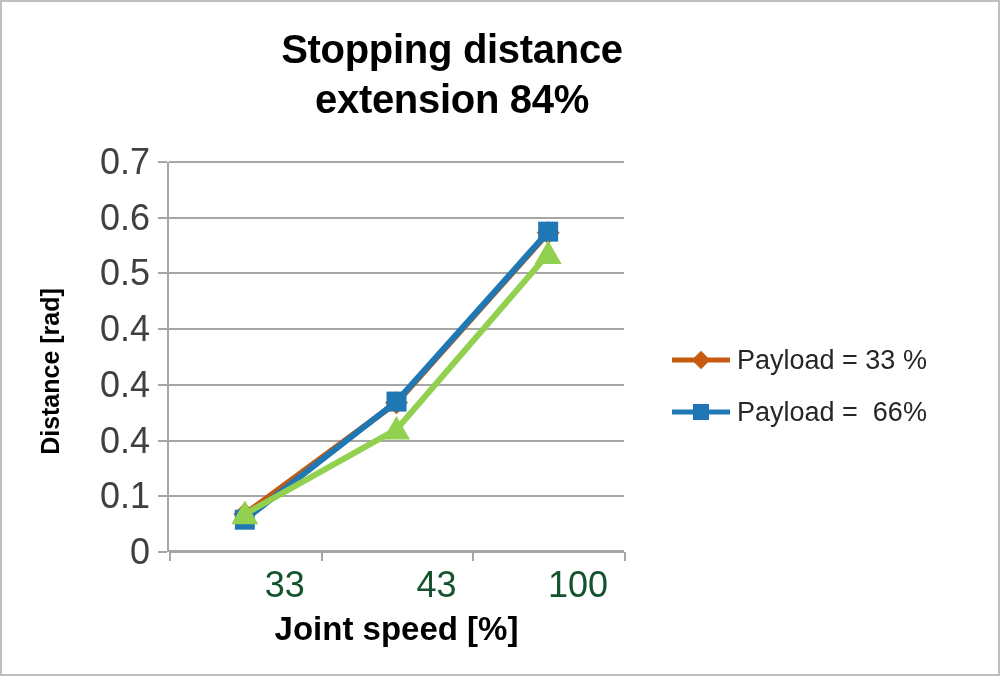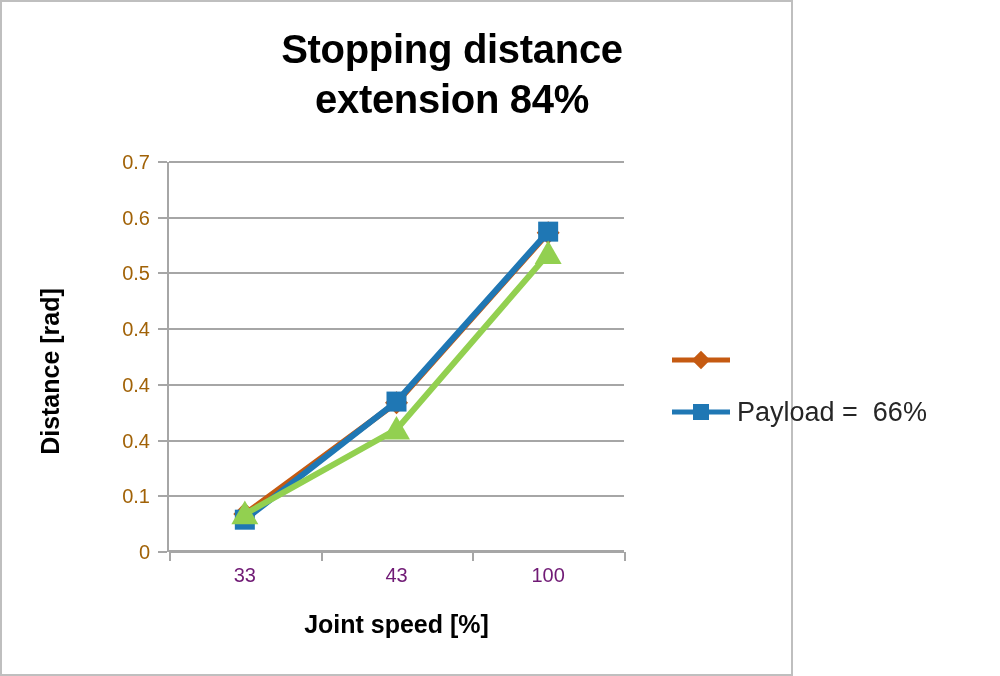--- a/index.html
+++ b/index.html
@@ -8,21 +8,21 @@
     background: #ffffff;
   }
   body {
     width: 1000px;
     height: 676px;
     font-family: "Liberation Sans", sans-serif;
     overflow: hidden;
   }
   #chart-root {
     position: relative;
-    width: 793px;
+    width: 1000px;
     height: 676px;
     box-sizing: border-box;
     border: 2px solid #bfbfbf;
     background: #ffffff;
   }
   
   #chart-title {
     position: absolute;
     left: 120px;
     top: 22px;
@@ -80,48 +80,48 @@
     width: 2px;
     height: 9px;
     background: #a6a6a6;
     top: 550px;
   }
   .y-tick-label {
     position: absolute;
     right: 0;
     width: 100px;
     text-align: right;
-    font-size: 20px;
-    color: #a16207;
+    font-size: 36px;
+    color: #404040;
     transform: translateY(-50%);
   }
   #y-tick-labels {
     position: absolute;
     left: 38px;
     top: 0;
     width: 110px;
     height: 676px;
   }
   .x-tick-label {
     position: absolute;
     top: 562px;
     width: 120px;
     margin-left: -60px;
-    text-align: center;
-    font-size: 20px;
-    color: #701a75;
+    text-align: right;
+    font-size: 36px;
+    color: #14532d;
   }
   
   #x-axis-title {
     position: absolute;
     left: 167px;
     top: 608px;
     width: 455px;
     text-align: center;
-    font-size: 25px;
+    font-size: 33px;
     font-weight: bold;
     color: #000000;
   }
   #y-axis-title {
     position: absolute;
     left: -52px;
     top: 355px;
     width: 200px;
     text-align: center;
     font-size: 25px;
@@ -216,20 +216,21 @@
 
   <div id="x-axis-title">Joint speed [%]</div>
   <div id="y-axis-title">Distance [rad]</div>
 
   <div id="legend">
       <div class="legend-item">
         <div class="legend-swatch"><svg width="62" height="30" viewBox="0 0 62 30">
             <line x1="2" y1="15" x2="60" y2="15" stroke="#C55A11" stroke-width="5"></line>
             <polygon points="31,5.800000000000001 40.2,15 31,24.2 21.8,15" fill="#C55A11"></polygon>
           </svg></div>
+        <span class="legend-label">Payload = 33 %</span>
       </div>
       <div class="legend-item">
         <div class="legend-swatch"><svg width="62" height="30" viewBox="0 0 62 30">
             <line x1="2" y1="15" x2="60" y2="15" stroke="#1F77B4" stroke-width="5"></line>
             <rect x="23" y="7" width="16" height="16" fill="#1F77B4"></rect>
           </svg></div>
         <span class="legend-label">Payload =  66%</span>
       </div>
     </div>
 

